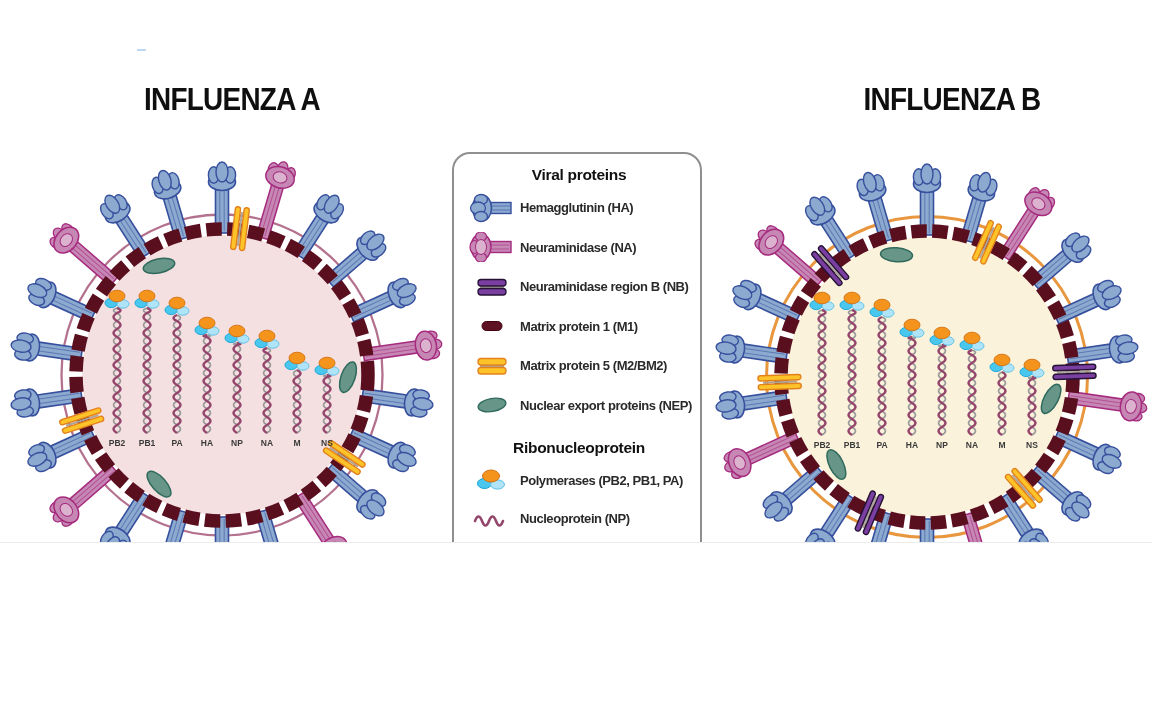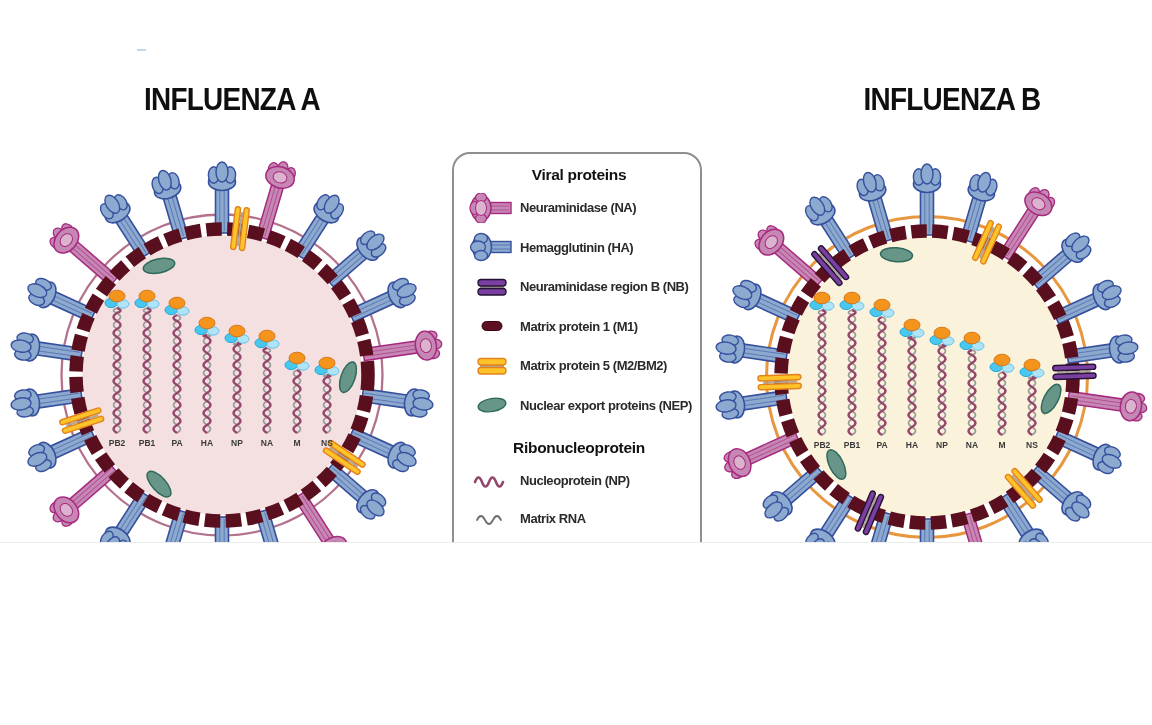--- a/index.html
+++ b/index.html
@@ -678,49 +678,49 @@
           </g>
         </g>
       </svg>
     </div>
   <div id="legend">
       <div class="lheader first">Viral proteins</div>
       <div class="sec0">
         <div class="lrow">
           <span class="licon">
             <svg xmlns="http://www.w3.org/2000/svg" width="46" height="30" viewBox="0 0 46 30">
+      <rect x="18" y="9.5" width="24" height="11" fill="#8CA9CF" stroke="#37509E" stroke-width="1.4"></rect>
+      <line x1="20" y1="13" x2="41" y2="13" stroke="#37509E" stroke-width="1" opacity="0.6"></line>
+      <line x1="20" y1="17" x2="41" y2="17" stroke="#37509E" stroke-width="1" opacity="0.6"></line>
+      <ellipse cx="13" cy="15" rx="9.5" ry="13" fill="#8CA9CF" stroke="#37509E" stroke-width="1.5"></ellipse>
+      <ellipse cx="12" cy="6.5" rx="6.5" ry="5" fill="#8CA9CF" stroke="#37509E" stroke-width="1.3"></ellipse>
+      <ellipse cx="9" cy="15" rx="7.5" ry="6" fill="#8CA9CF" stroke="#37509E" stroke-width="1.3"></ellipse>
+      <ellipse cx="12" cy="23.5" rx="6.5" ry="5" fill="#8CA9CF" stroke="#37509E" stroke-width="1.3"></ellipse>
+            </svg>
+          </span>
+          <span class="llabel">Hemagglutinin (HA)</span>
+        </div>
+        <div class="lrow">
+          <span class="licon">
+            <svg xmlns="http://www.w3.org/2000/svg" width="46" height="30" viewBox="0 0 46 30">
       <rect x="19" y="9.5" width="23" height="11" fill="#C687B4" stroke="#A62A7E" stroke-width="1.4"></rect>
       <line x1="21" y1="13" x2="40" y2="13" stroke="#A62A7E" stroke-width="1" opacity="0.6"></line>
       <line x1="21" y1="17" x2="40" y2="17" stroke="#A62A7E" stroke-width="1" opacity="0.6"></line>
       <ellipse cx="12" cy="15" rx="10" ry="13" fill="#C687B4" stroke="#A62A7E" stroke-width="1.5"></ellipse>
       <ellipse cx="12" cy="4.5" rx="5.5" ry="4.5" fill="#C687B4" stroke="#A62A7E" stroke-width="1.2"></ellipse>
       <ellipse cx="12" cy="25.5" rx="5.5" ry="4.5" fill="#C687B4" stroke="#A62A7E" stroke-width="1.2"></ellipse>
       <ellipse cx="5.5" cy="15" rx="4.5" ry="6.5" fill="#C687B4" stroke="#A62A7E" stroke-width="1.2"></ellipse>
       <ellipse cx="12" cy="15" rx="5.5" ry="7.5" fill="#DCB3CE" stroke="#A62A7E" stroke-width="1"></ellipse>
             </svg>
           </span>
           <span class="llabel">Neuraminidase (NA)</span>
         </div>
         <div class="lrow">
           <span class="licon">
             <svg xmlns="http://www.w3.org/2000/svg" width="46" height="30" viewBox="0 0 46 30">
-      <rect x="18" y="9.5" width="24" height="11" fill="#8CA9CF" stroke="#37509E" stroke-width="1.4"></rect>
-      <line x1="20" y1="13" x2="41" y2="13" stroke="#37509E" stroke-width="1" opacity="0.6"></line>
-      <line x1="20" y1="17" x2="41" y2="17" stroke="#37509E" stroke-width="1" opacity="0.6"></line>
-      <ellipse cx="13" cy="15" rx="9.5" ry="13" fill="#8CA9CF" stroke="#37509E" stroke-width="1.5"></ellipse>
-      <ellipse cx="12" cy="6.5" rx="6.5" ry="5" fill="#8CA9CF" stroke="#37509E" stroke-width="1.3"></ellipse>
-      <ellipse cx="9" cy="15" rx="7.5" ry="6" fill="#8CA9CF" stroke="#37509E" stroke-width="1.3"></ellipse>
-      <ellipse cx="12" cy="23.5" rx="6.5" ry="5" fill="#8CA9CF" stroke="#37509E" stroke-width="1.3"></ellipse>
-            </svg>
-          </span>
-          <span class="llabel">Hemagglutinin (HA)</span>
-        </div>
-        <div class="lrow">
-          <span class="licon">
-            <svg xmlns="http://www.w3.org/2000/svg" width="46" height="30" viewBox="0 0 46 30">
       <rect x="11" y="14" width="24" height="2" fill="#ADA49B"></rect>
       <rect x="9" y="7.5" width="28" height="6.5" rx="3" fill="#7B3FA2" stroke="#241335" stroke-width="1.3"></rect>
       <rect x="9" y="16.5" width="28" height="6.5" rx="3" fill="#7B3FA2" stroke="#241335" stroke-width="1.3"></rect>
             </svg>
           </span>
           <span class="llabel">Neuraminidase region B (NB)</span>
         </div>
         <div class="lrow">
           <span class="licon">
             <svg xmlns="http://www.w3.org/2000/svg" width="46" height="30" viewBox="0 0 46 30">
@@ -743,20 +743,30 @@
           <span class="licon">
             <svg xmlns="http://www.w3.org/2000/svg" width="46" height="30" viewBox="0 0 46 30">
       <ellipse cx="23" cy="15" rx="14" ry="6.5" transform="rotate(-10 23 15)" fill="#679689" stroke="#2F6A5C" stroke-width="1.4"></ellipse>
             </svg>
           </span>
           <span class="llabel">Nuclear export proteins (NEP)</span>
         </div>
       </div>
       <div class="lheader second">Ribonucleoprotein</div>
       <div class="sec1">
+        <div class="lrow">
+          <span class="licon">
+            <svg xmlns="http://www.w3.org/2000/svg" width="46" height="30" viewBox="0 0 46 30">
+      <ellipse cx="15.5" cy="18.5" rx="7" ry="5" fill="#49C7EF" stroke="#12A3D6" stroke-width="1"></ellipse>
+      <ellipse cx="28.5" cy="19.5" rx="7" ry="4.6" fill="#AFE3F7" stroke="#58BFE4" stroke-width="1"></ellipse>
+      <ellipse cx="22" cy="11" rx="8.5" ry="6" fill="#F5941D" stroke="#D4700E" stroke-width="1"></ellipse>
+            </svg>
+          </span>
+          <span class="llabel">Polymerases (PB2, PB1, PA)</span>
+        </div>
         <div class="lrow">
           <span class="licon">
             <svg xmlns="http://www.w3.org/2000/svg" width="46" height="30" viewBox="0 0 46 30">
       <path d="M6 17 q3.5 -9 7 0 t7 0 t7 0 t7 0" fill="none" stroke="#93456B" stroke-width="2.6" stroke-linecap="round"></path>
             </svg>
           </span>
           <span class="llabel">Nucleoprotein (NP)</span>
         </div>
         <div class="lrow">
           <span class="licon">

